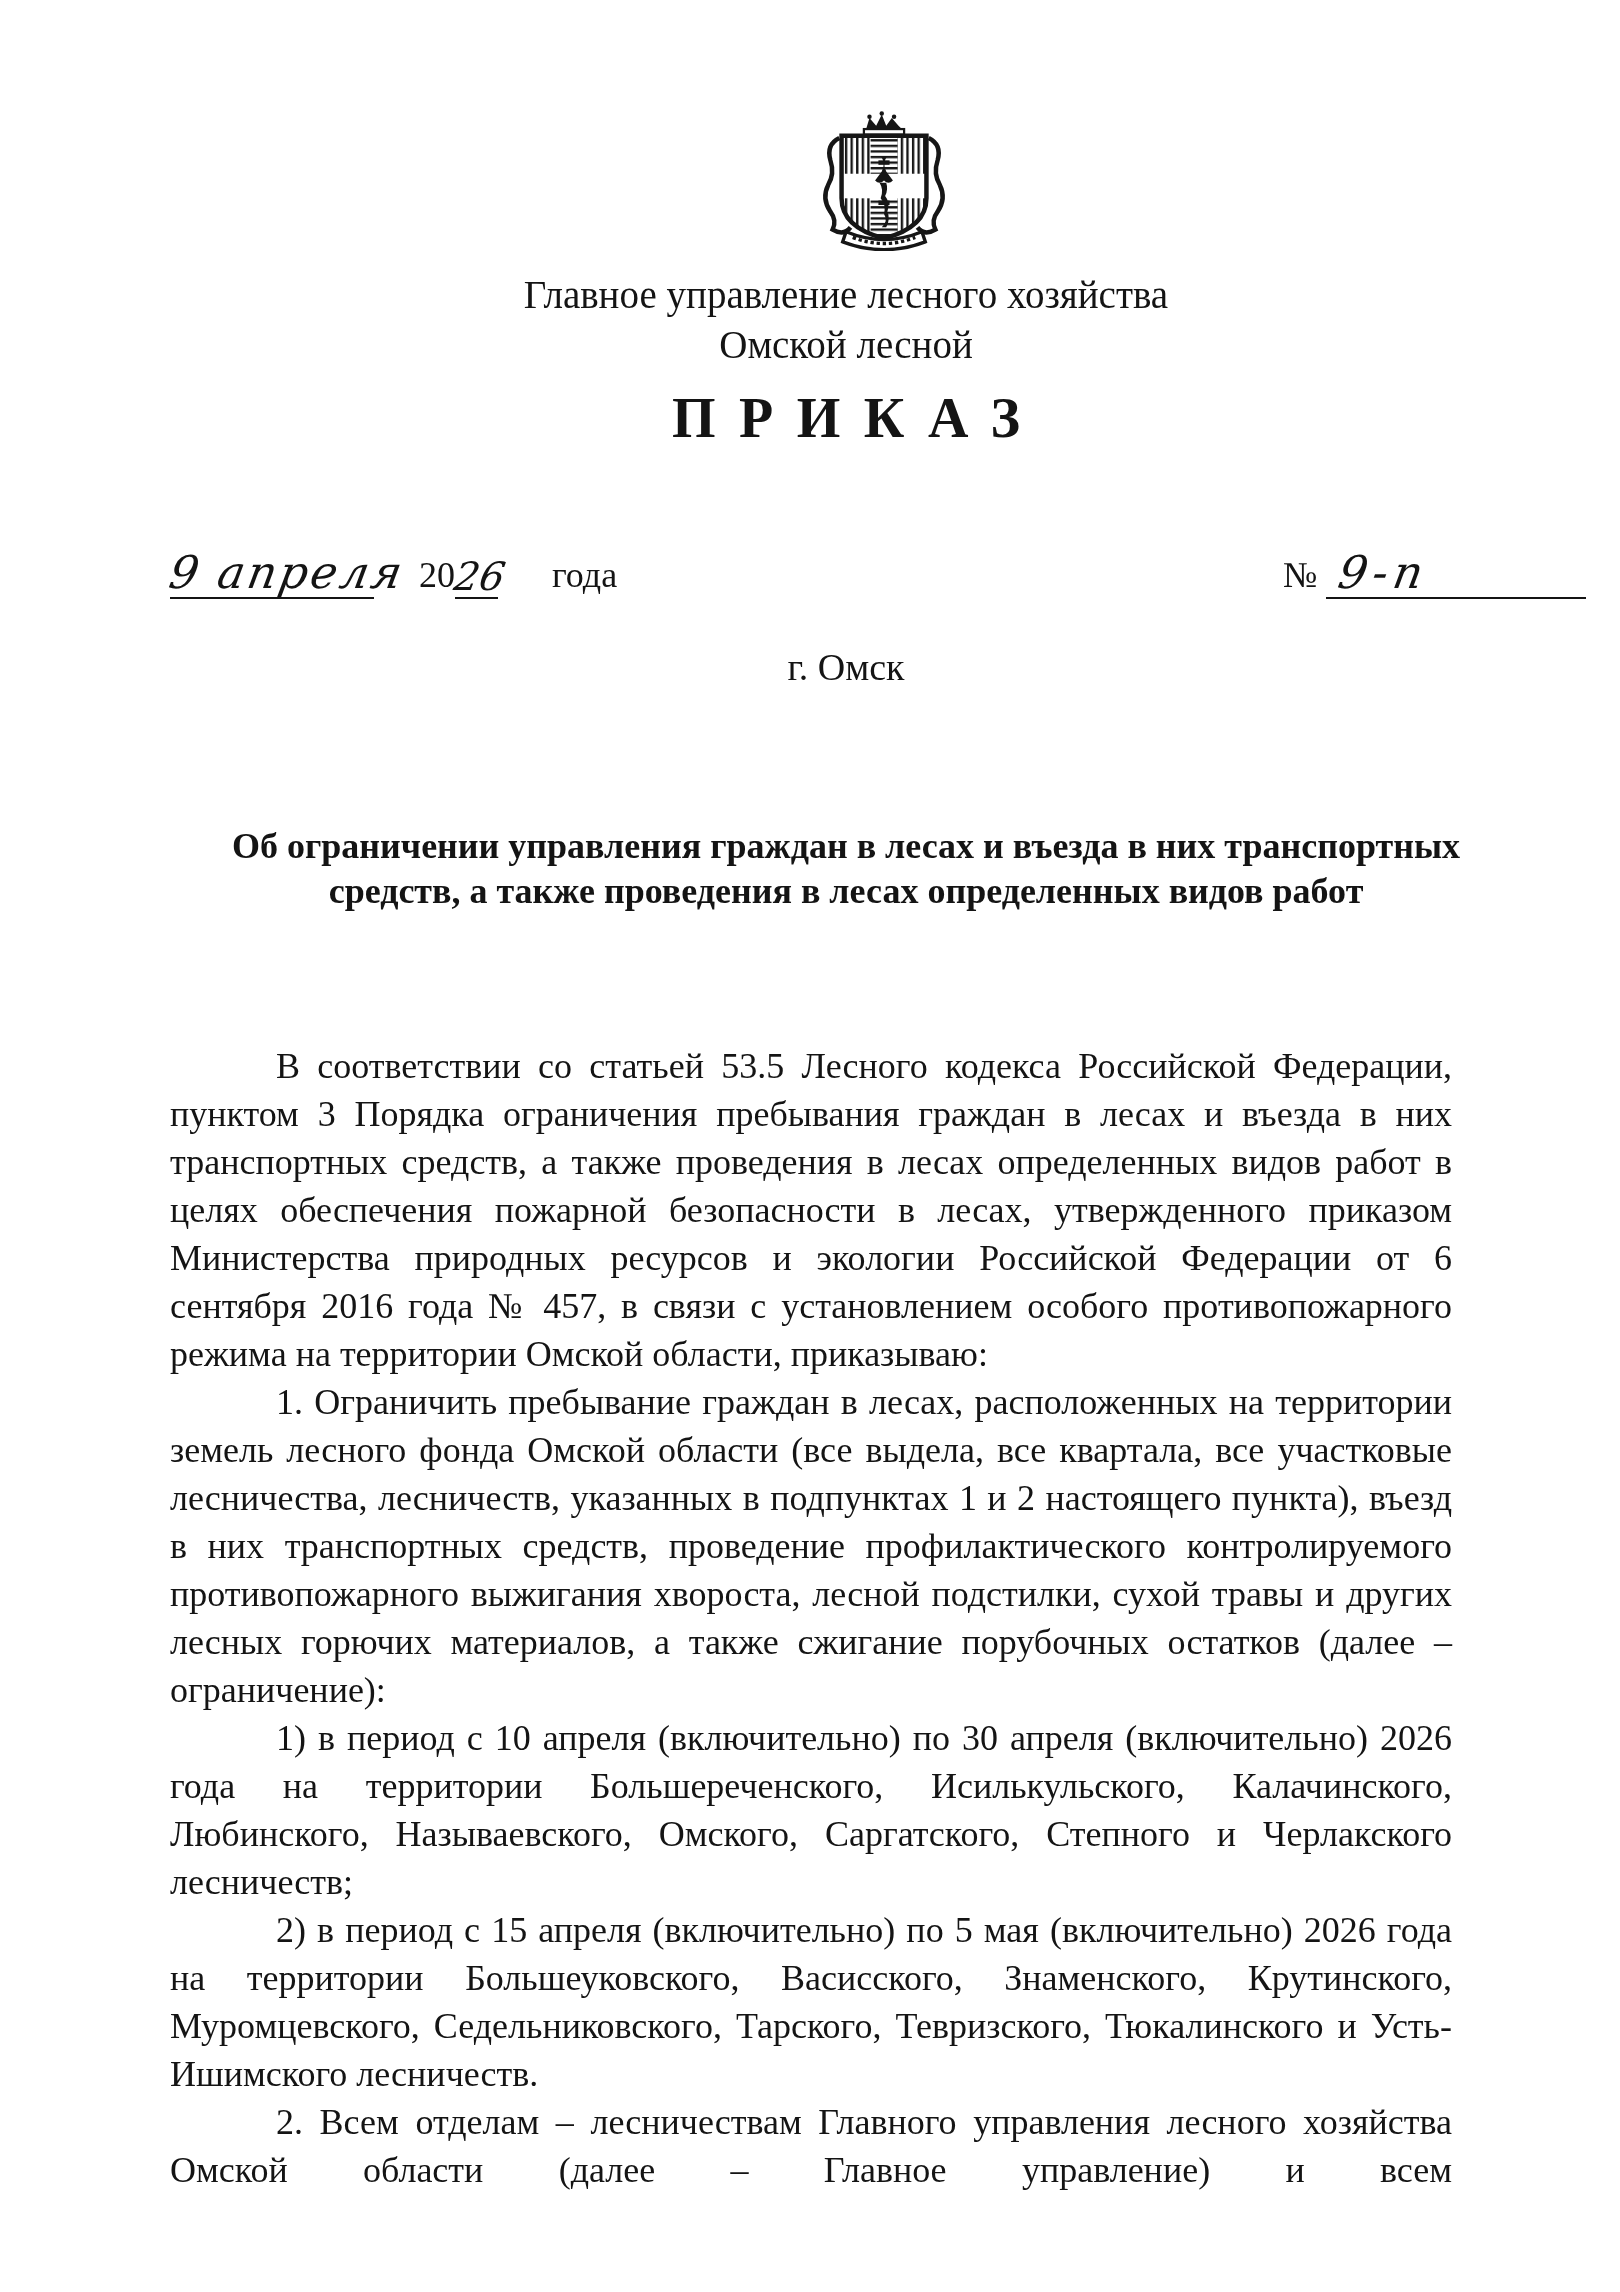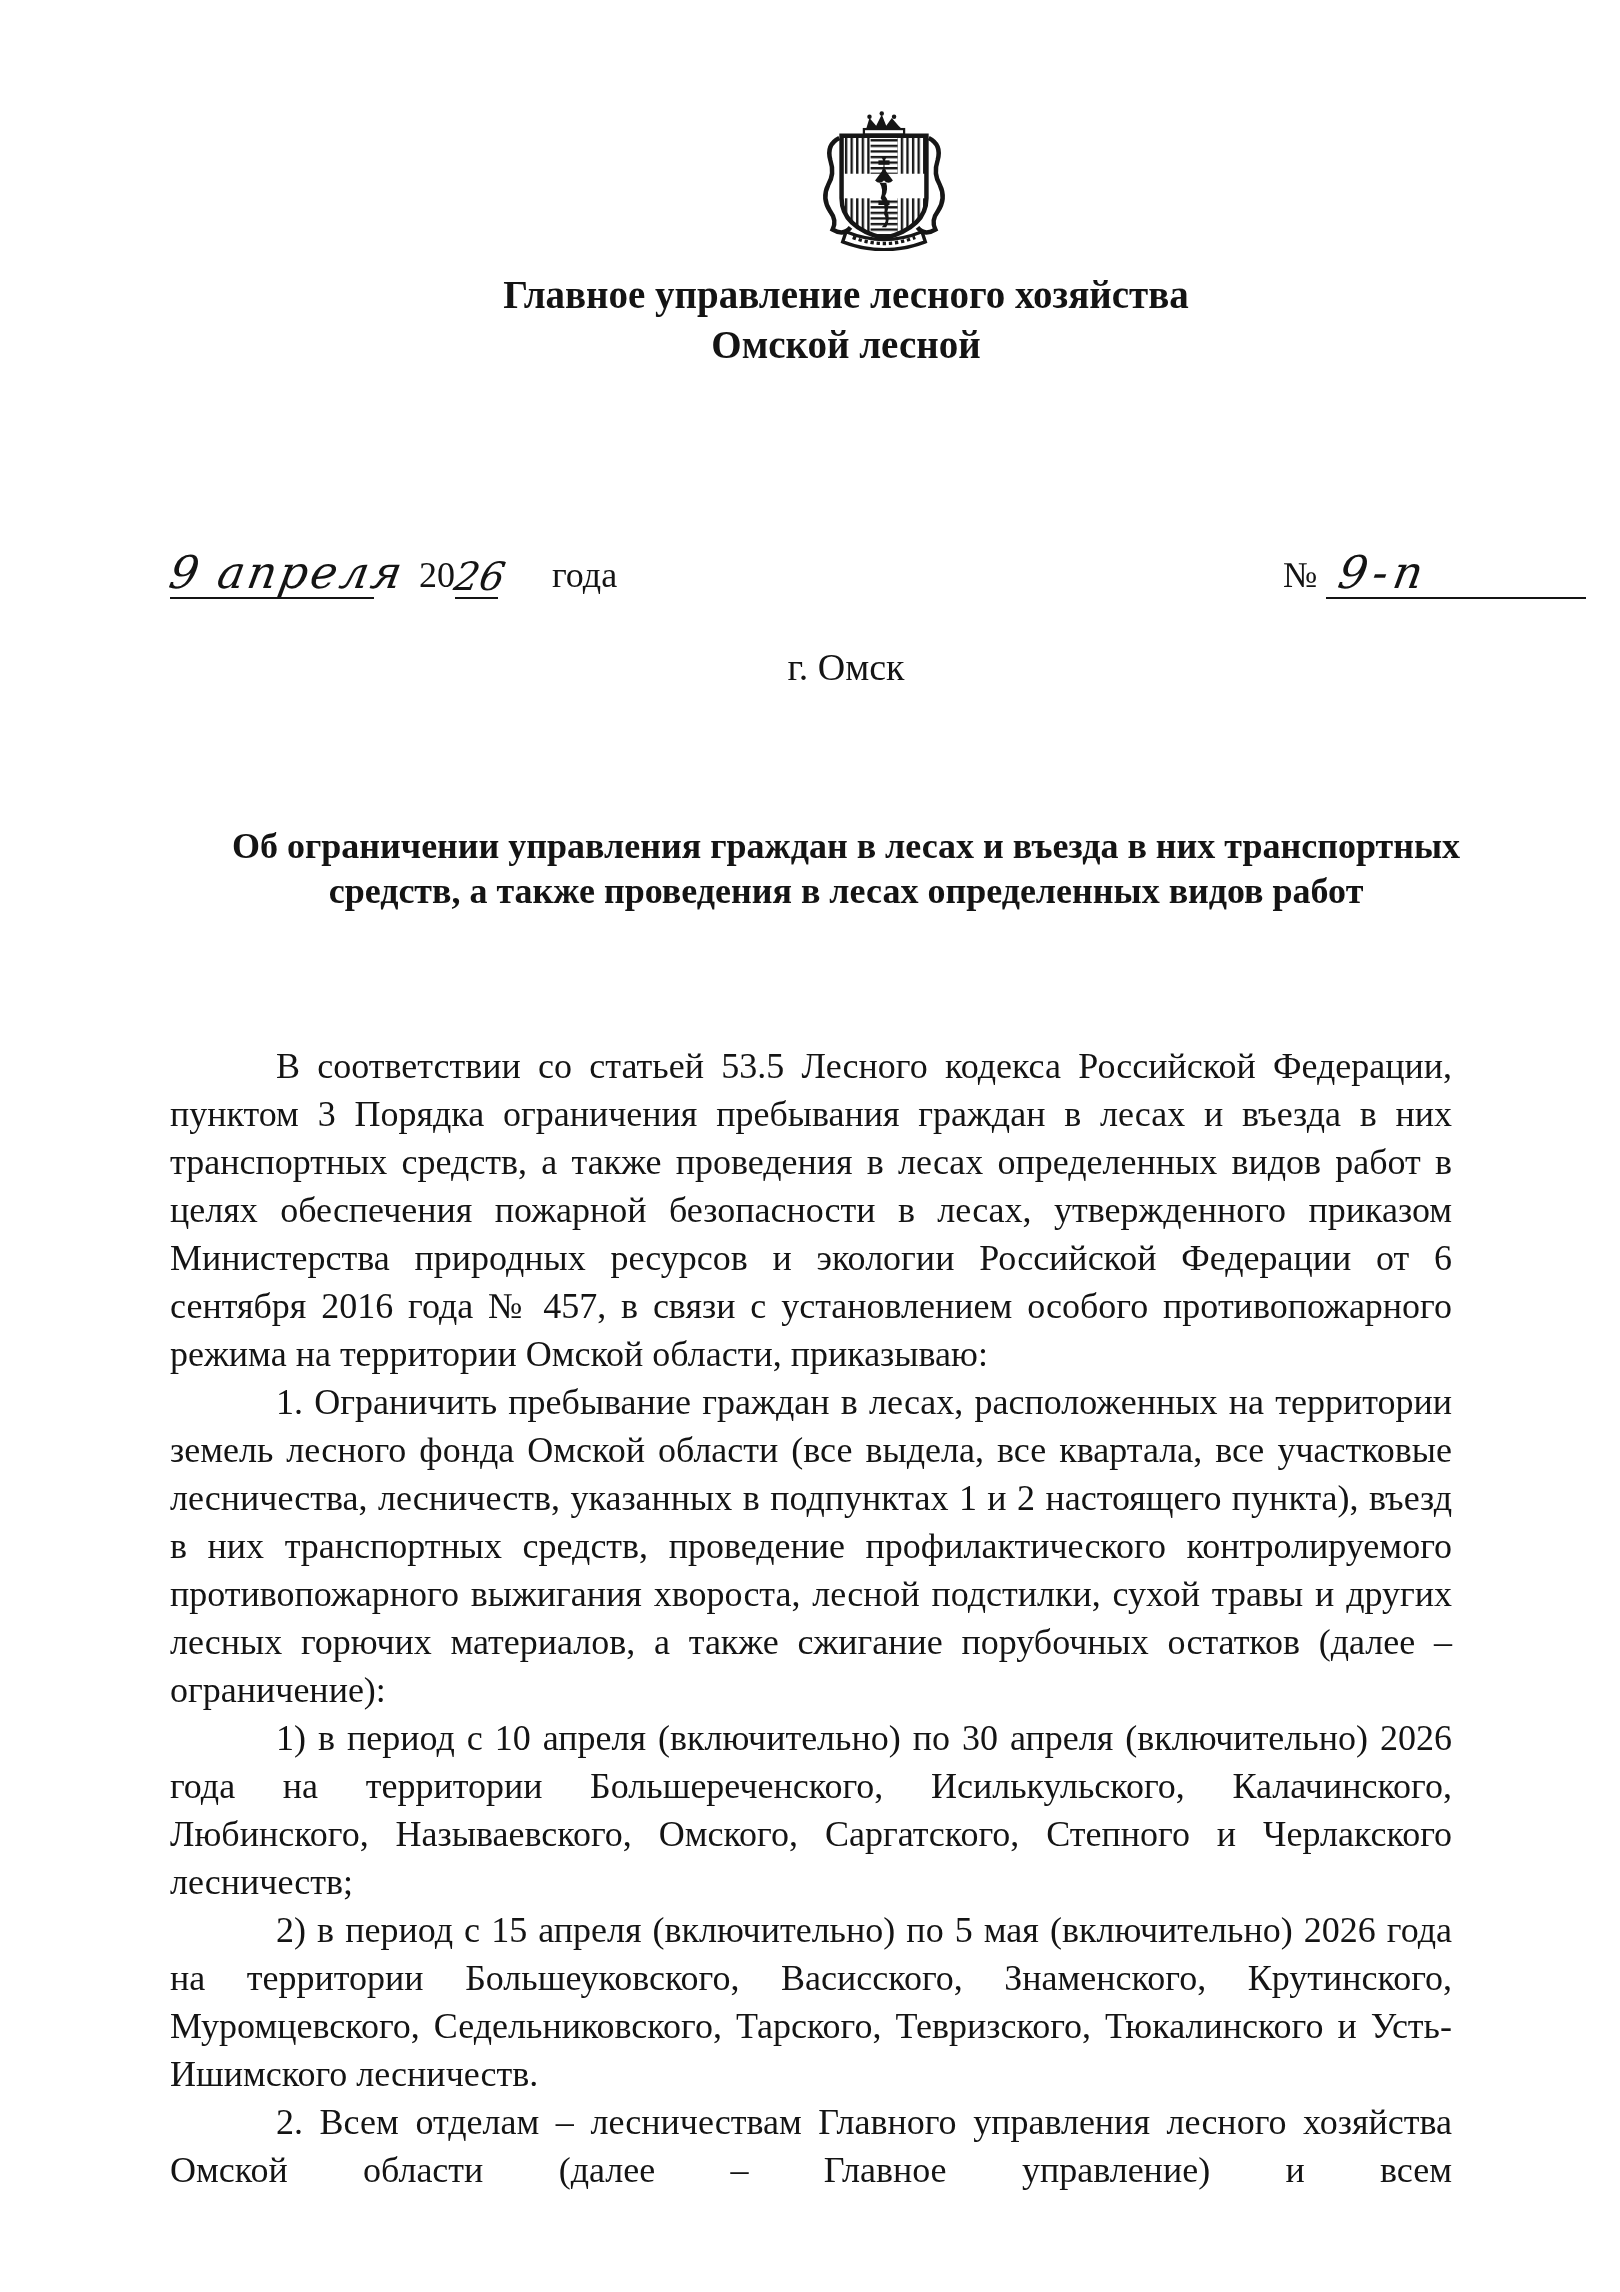--- a/index.html
+++ b/index.html
@@ -19,21 +19,21 @@
     left: 817px;
     width: 134px;
     height: 140px;
   }
   .center-col {
     position: absolute;
     left: 85px;
     width: 1522px;
     text-align: center;
   }
-  .org-block { top: 270px; font-weight: bold; font-size: 39px; line-height: 50px; }
+  .org-block { top: 270px; font-weight: normal; font-size: 39px; line-height: 50px; }
   .doc-type {
     top: 389px;
     font-weight: bold;
     font-size: 56px;
     letter-spacing: 0.42em;
     text-indent: 0.42em; 
     line-height: 59px;
   }
   .dateline {
     position: absolute;
@@ -128,20 +128,21 @@
 
     <path d="M26,108 Q60,122 94,108 L97,117 Q60,131 23,117 Z" fill="#ffffff" stroke="#161616" stroke-width="3"></path>
     <path d="M32,113 Q60,124 88,113" fill="none" stroke="#161616" stroke-width="3" stroke-dasharray="3 2.5"></path>
   </svg>
 
   <div class="center-col org-block">
     <div>Главное управление лесного хозяйства</div>
     <div>Омской лесной</div>
   </div>
 
+  <div class="center-col doc-type">ПРИКАЗ</div>
 
   <div class="dateline">
     <div class="date-left">
       <span class="writein date-blank"><span class="hand hand-date">9 апреля</span></span><span class="printed">20</span><span class="writein year-blank"><span class="hand hand-year">26</span></span>&nbsp;<span class="printed">года</span>
     </div>
     <div class="date-right">
       <span class="printed">№</span>&nbsp;<span class="writein num-blank"><span class="hand hand-num">9-п</span></span>
     </div>
   </div>
 

